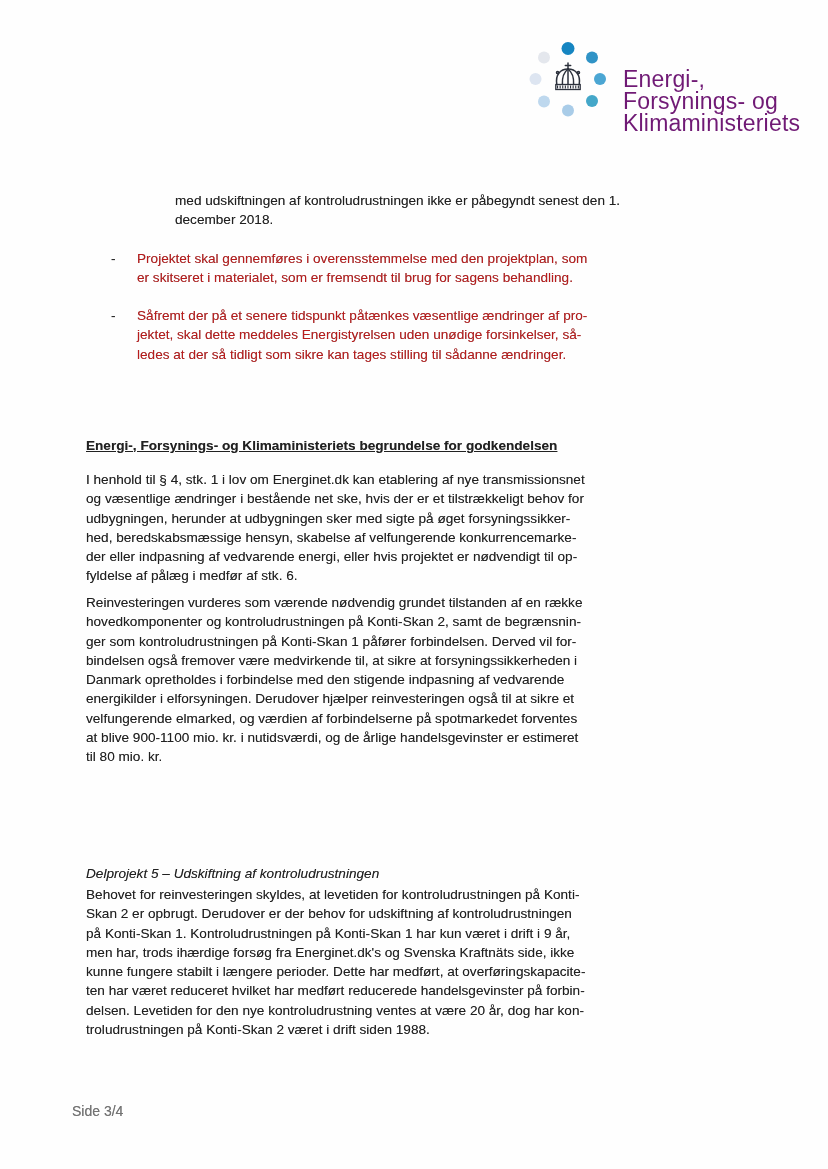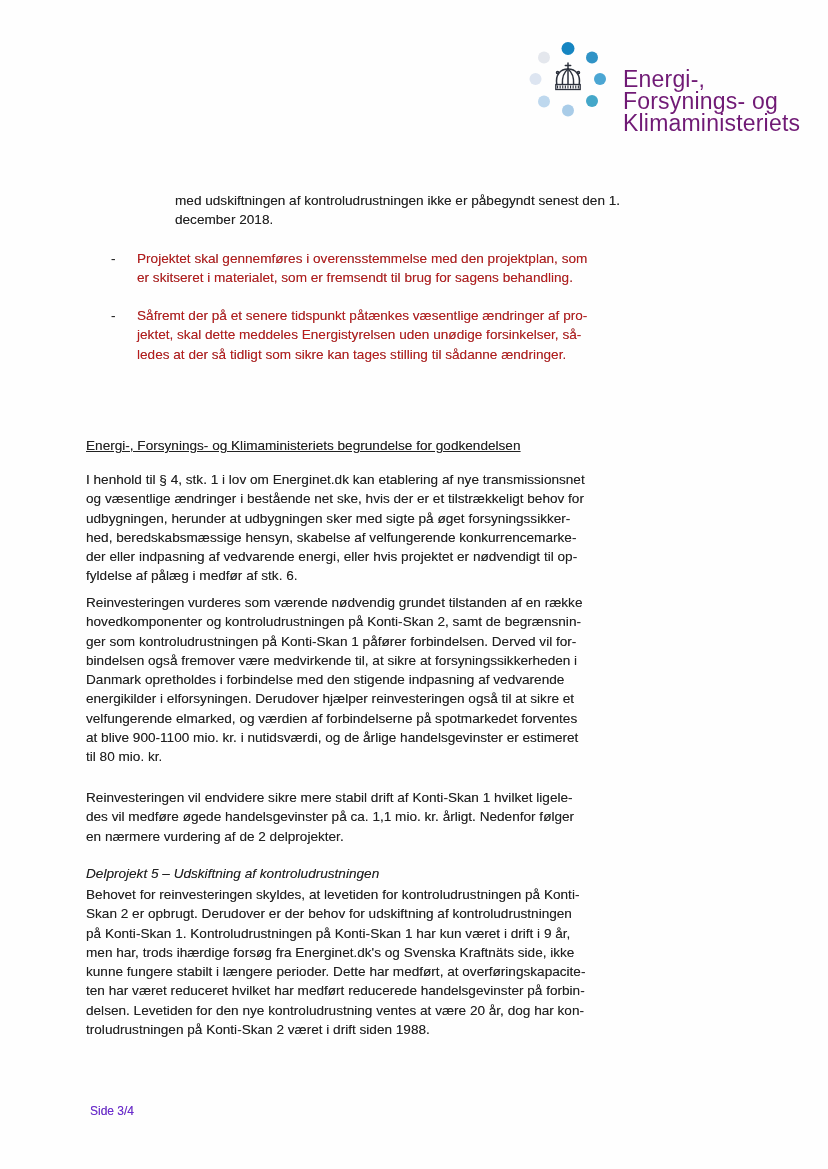--- a/index.html
+++ b/index.html
@@ -36,25 +36,25 @@
   .bullet-row .dash {
     width: 26px; flex: 0 0 26px;
     font-size: 13.6px; line-height: 19.3px; color: #212121;
     text-shadow: 0 0 0.6px rgba(40,40,40,0.45);
   }
   .bullet-row .li-text {
     font-size: 13.6px; line-height: 19.3px; white-space: pre-line;
     color: #b91c1c; text-shadow: 0 0 0.6px rgba(40,40,40,0.45);
     width: 500px;
   }
-  .underlined { text-decoration: underline; }
+  .underlined { text-decoration: underline; font-weight: bold; }
   .italic { font-style: italic; }
   .footer-text {
-    position: absolute; left: 90px; top: 1102px;
-    font-size: 12px; line-height: 19px; color: #6d28d9;
+    position: absolute; left: 72px; top: 1102px;
+    font-size: 14px; line-height: 19px; color: #737373;
     text-shadow: 0 0 0.6px rgba(40,40,40,0.45);
   }
 </style>
 </head>
 <body>
 
 <div class="page">
 
   <svg class="logo-ring" viewBox="0 0 80 80">
     <circle cx="40" cy="9.5" r="6.5" fill="#1585c1"></circle>
@@ -114,23 +114,20 @@
 fyldelse af pålæg i medfør af stk. 6.</div>
   <div class="tx at86" style="top:593px">Reinvesteringen vurderes som værende nødvendig grundet tilstanden af en række
 hovedkomponenter og kontroludrustningen på Konti-Skan 2, samt de begrænsnin-
 ger som kontroludrustningen på Konti-Skan 1 påfører forbindelsen. Derved vil for-
 bindelsen også fremover være medvirkende til, at sikre at forsyningssikkerheden i
 Danmark opretholdes i forbindelse med den stigende indpasning af vedvarende
 energikilder i elforsyningen. Derudover hjælper reinvesteringen også til at sikre et
 velfungerende elmarked, og værdien af forbindelserne på spotmarkedet forventes
 at blive 900-1100 mio. kr. i nutidsværdi, og de årlige handelsgevinster er estimeret
 til 80 mio. kr.</div>
-  <div class="tx at86" style="top:788px">Reinvesteringen vil endvidere sikre mere stabil drift af Konti-Skan 1 hvilket ligele-
-des vil medføre øgede handelsgevinster på ca. 1,1 mio. kr. årligt. Nedenfor følger
-en nærmere vurdering af de 2 delprojekter.</div>
 
   <div class="tx at86 italic" style="top:864px">Delprojekt 5 – Udskiftning af kontroludrustningen</div>
   <div class="tx at86" style="top:885px">Behovet for reinvesteringen skyldes, at levetiden for kontroludrustningen på Konti-
 Skan 2 er opbrugt. Derudover er der behov for udskiftning af kontroludrustningen
 på Konti-Skan 1. Kontroludrustningen på Konti-Skan 1 har kun været i drift i 9 år,
 men har, trods ihærdige forsøg fra Energinet.dk's og Svenska Kraftnäts side, ikke
 kunne fungere stabilt i længere perioder. Dette har medført, at overføringskapacite-
 ten har været reduceret hvilket har medført reducerede handelsgevinster på forbin-
 delsen. Levetiden for den nye kontroludrustning ventes at være 20 år, dog har kon-
 troludrustningen på Konti-Skan 2 været i drift siden 1988.</div>

